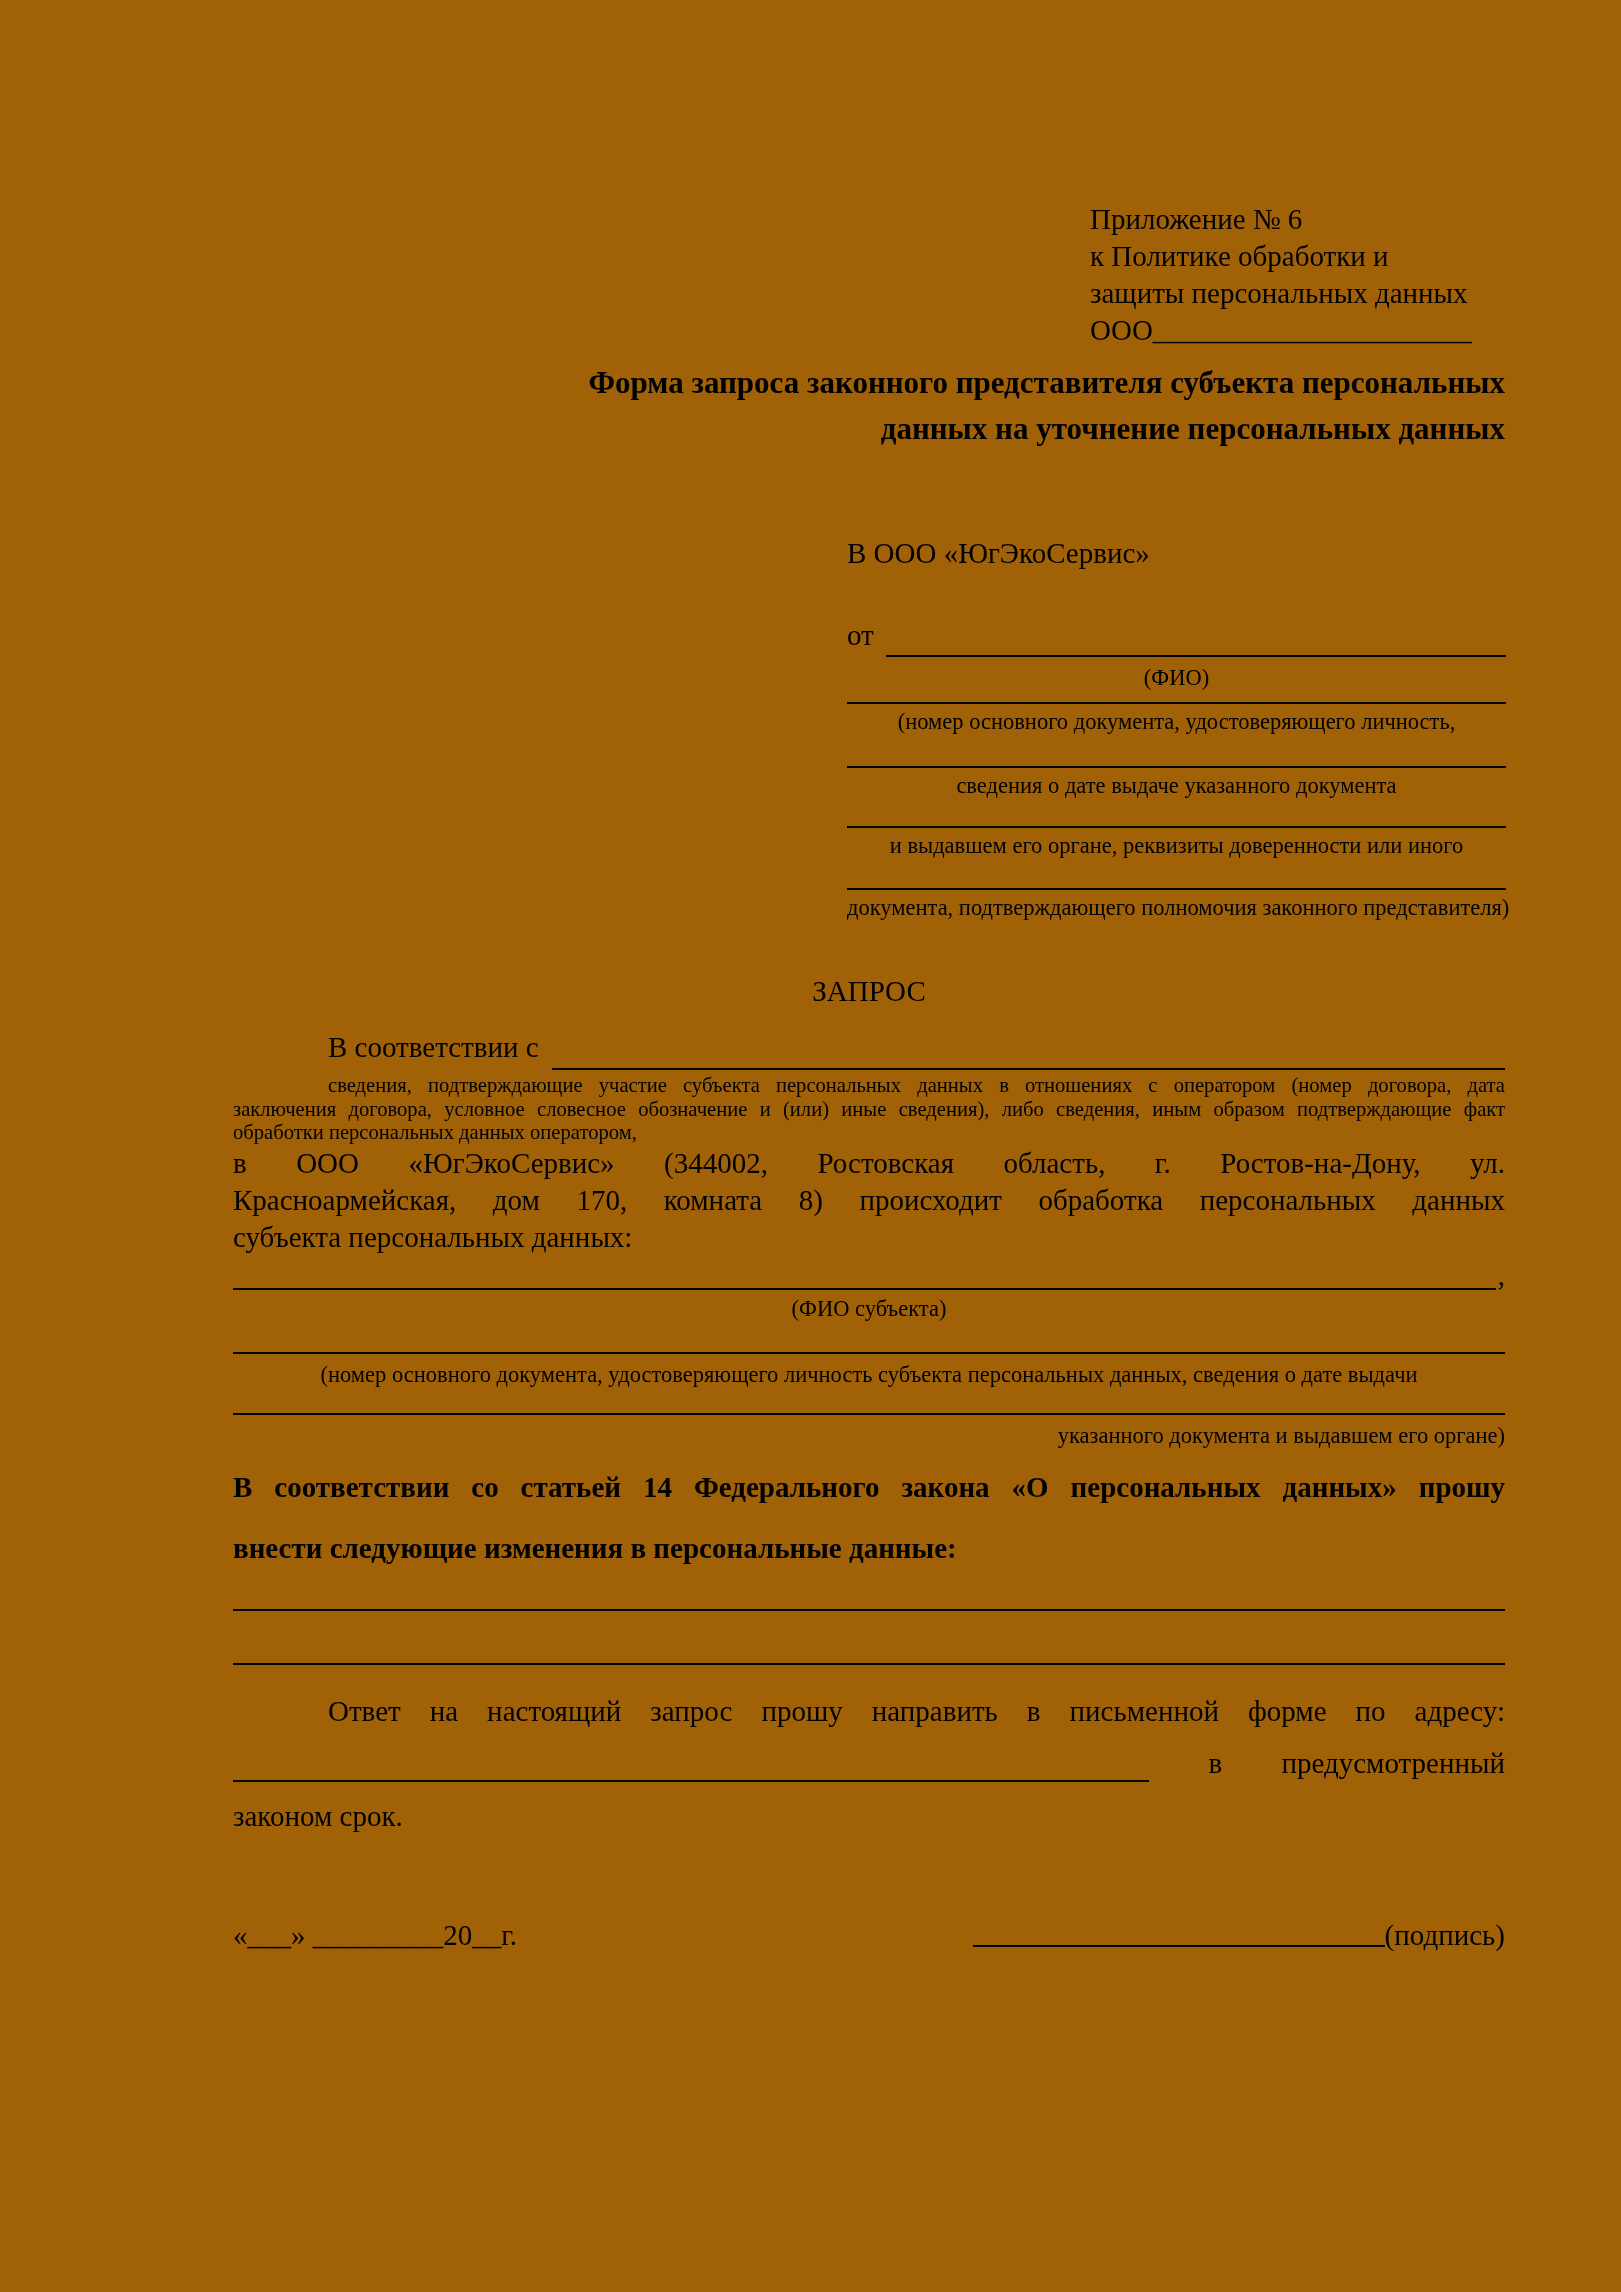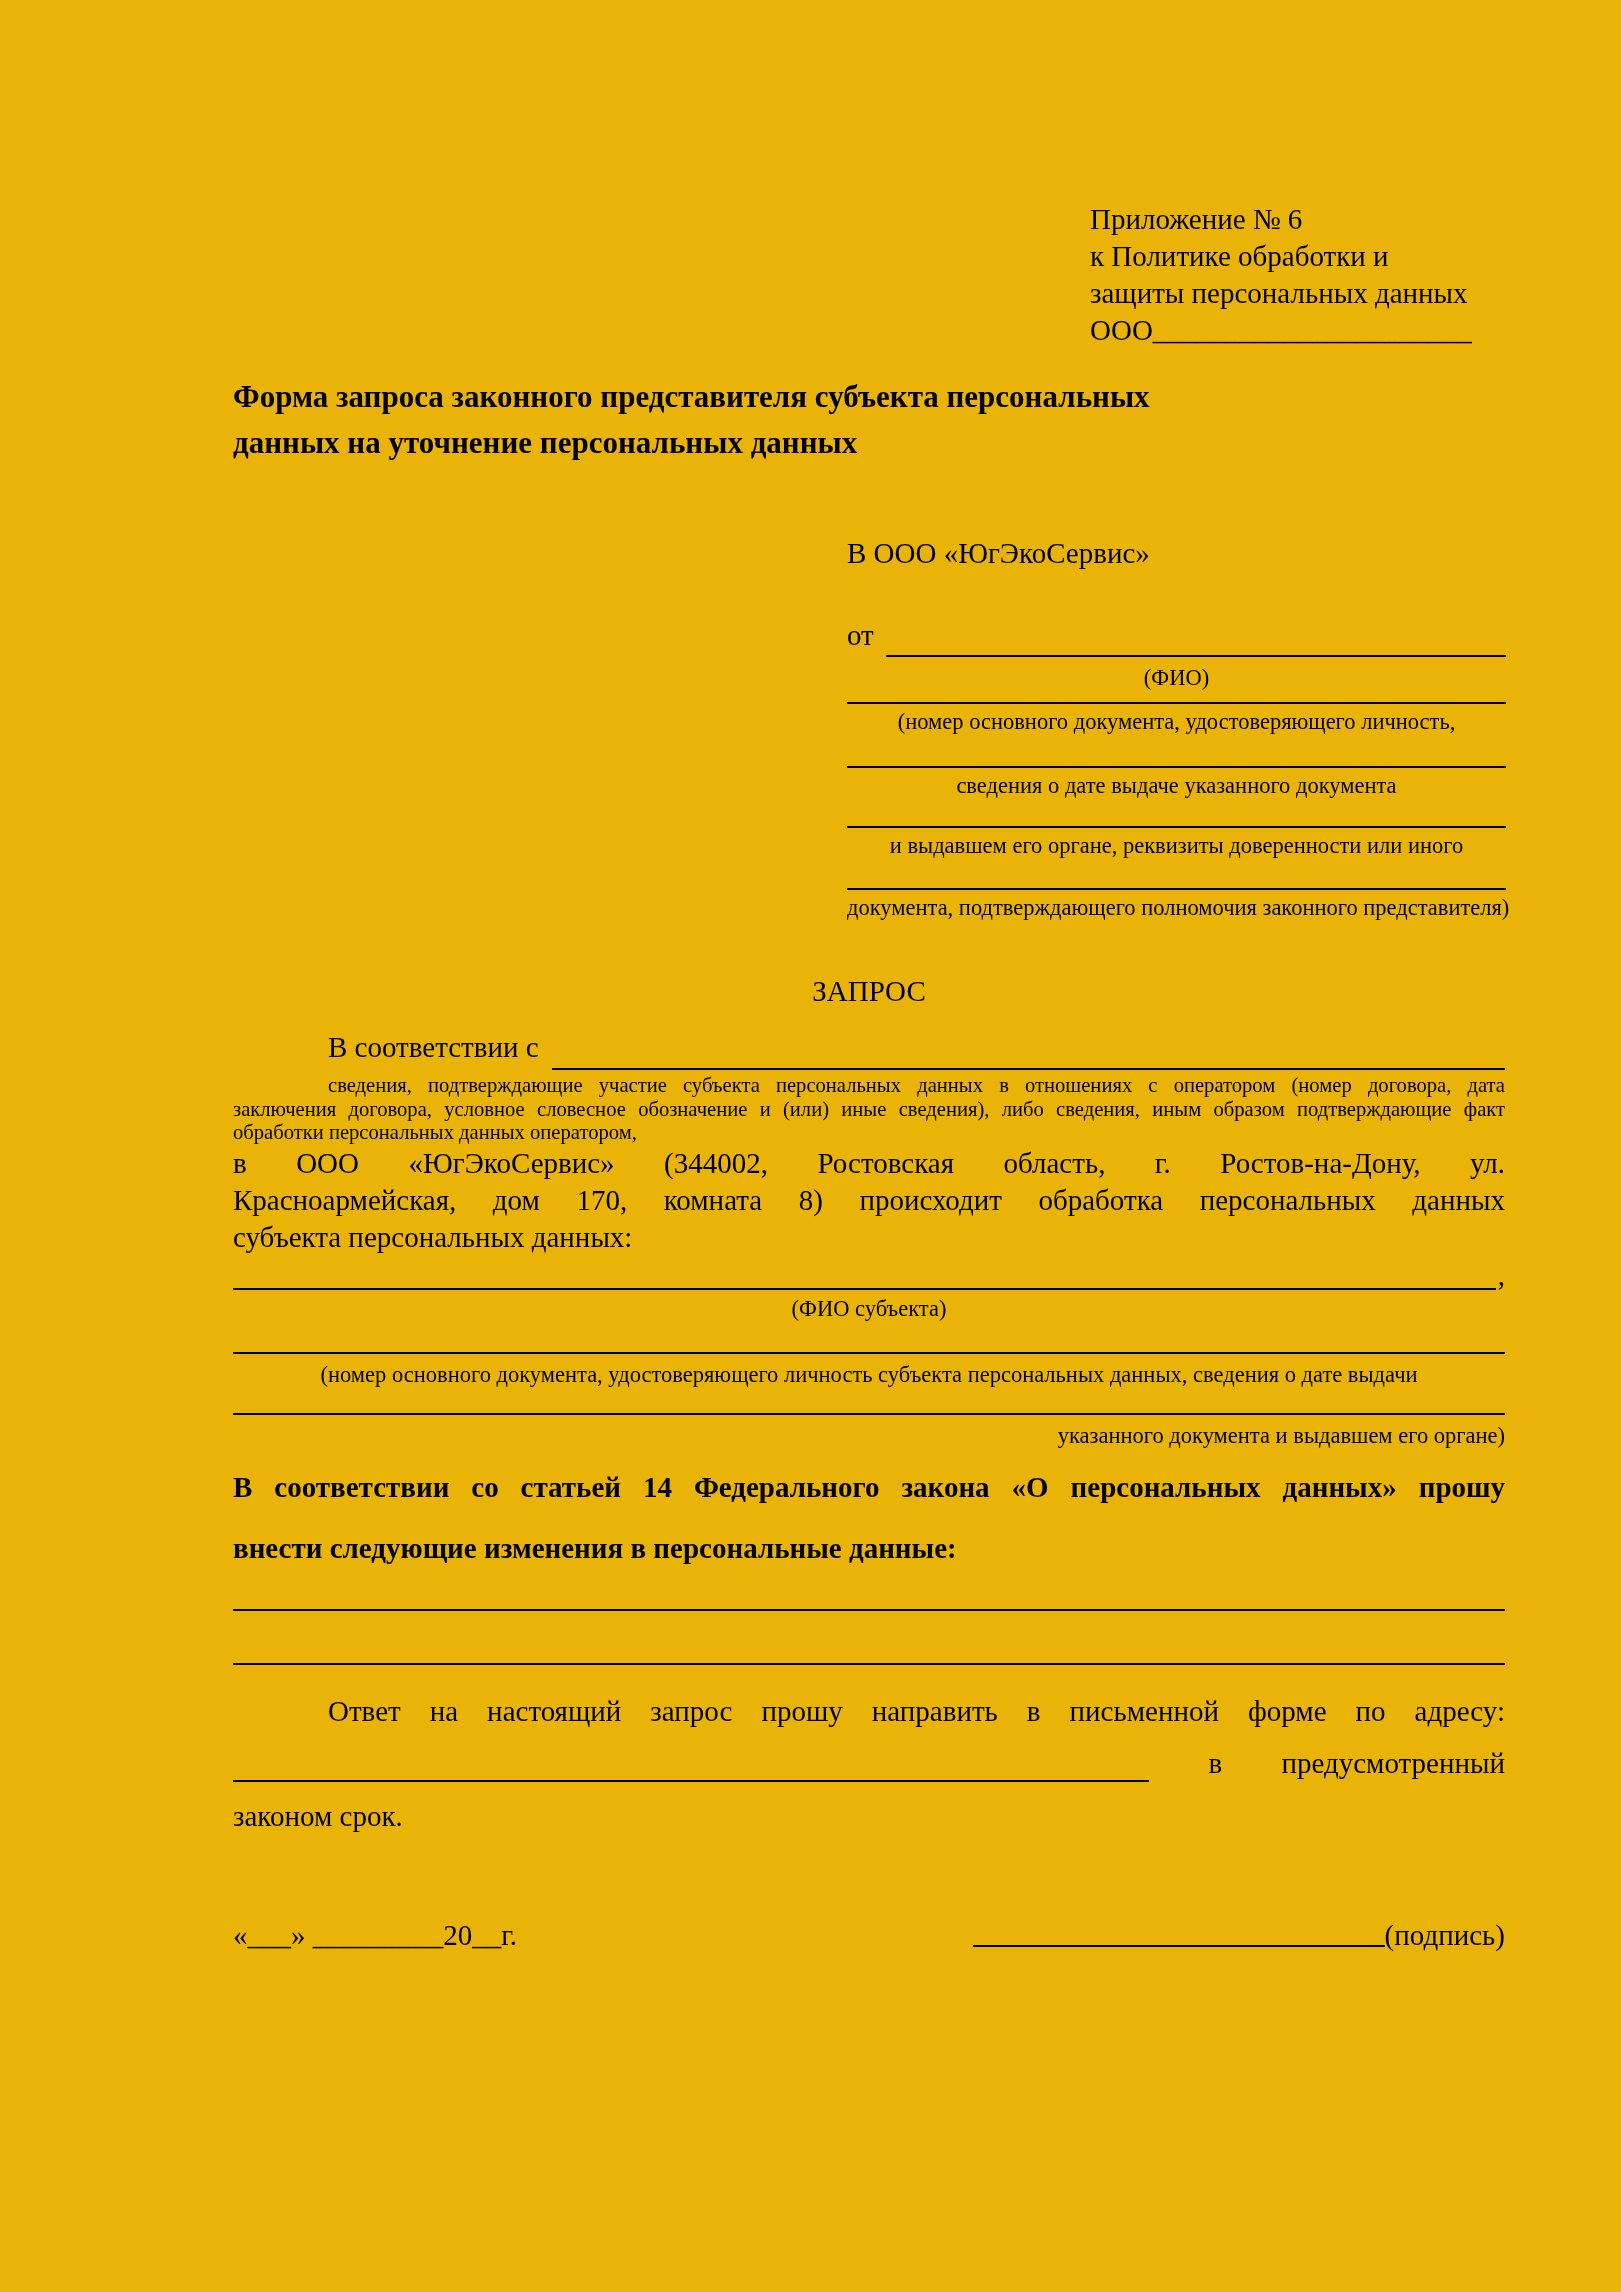--- a/index.html
+++ b/index.html
@@ -1,33 +1,33 @@
 <!DOCTYPE html>
 <html><head>
 <meta charset="utf-8">
 <style>
   html,body{margin:0;padding:0;background:#888;}
   .page{
     position:relative;
     width:1621px;height:2293px;
-    background:#eab308;
+    background:#a16207;
     font-family:"Liberation Serif","DejaVu Serif",serif;
     color:#000;
     font-size:29px;
     overflow:hidden;
   }
   .abs{position:absolute;}
   .content-w{left:233px;width:1272px;}
   .blank{border-bottom:2.9px solid #000;height:0;}
   .cap{font-size:22.5px;line-height:25.5px;text-align:center;}
   .jl{text-align:justify;text-align-last:justify;}
   
   #appendix{left:1090px;top:201px;line-height:37px;}
   
-  #title{top:374px;text-align:left;font-weight:bold;font-size:31px;line-height:46px;}
+  #title{top:360px;text-align:right;font-weight:bold;font-size:31px;line-height:46px;}
   
   #addressee{left:847px;top:534px;width:659px;}
   #addressee .to{line-height:39px;}
   #addressee .from-row{display:flex;align-items:flex-end;margin-top:41px;height:43px;line-height:43px;}
   #addressee .from-row .blank{flex:1;margin-left:11.8px;}
   #addressee .cap-fio{margin-top:7.8px;}
   #addressee .b1{margin-top:11.8px;}
   #addressee .c1{margin-top:4.9px;}
   #addressee .b2{margin-top:32px;}
   #addressee .c2{margin-top:4.9px;}

